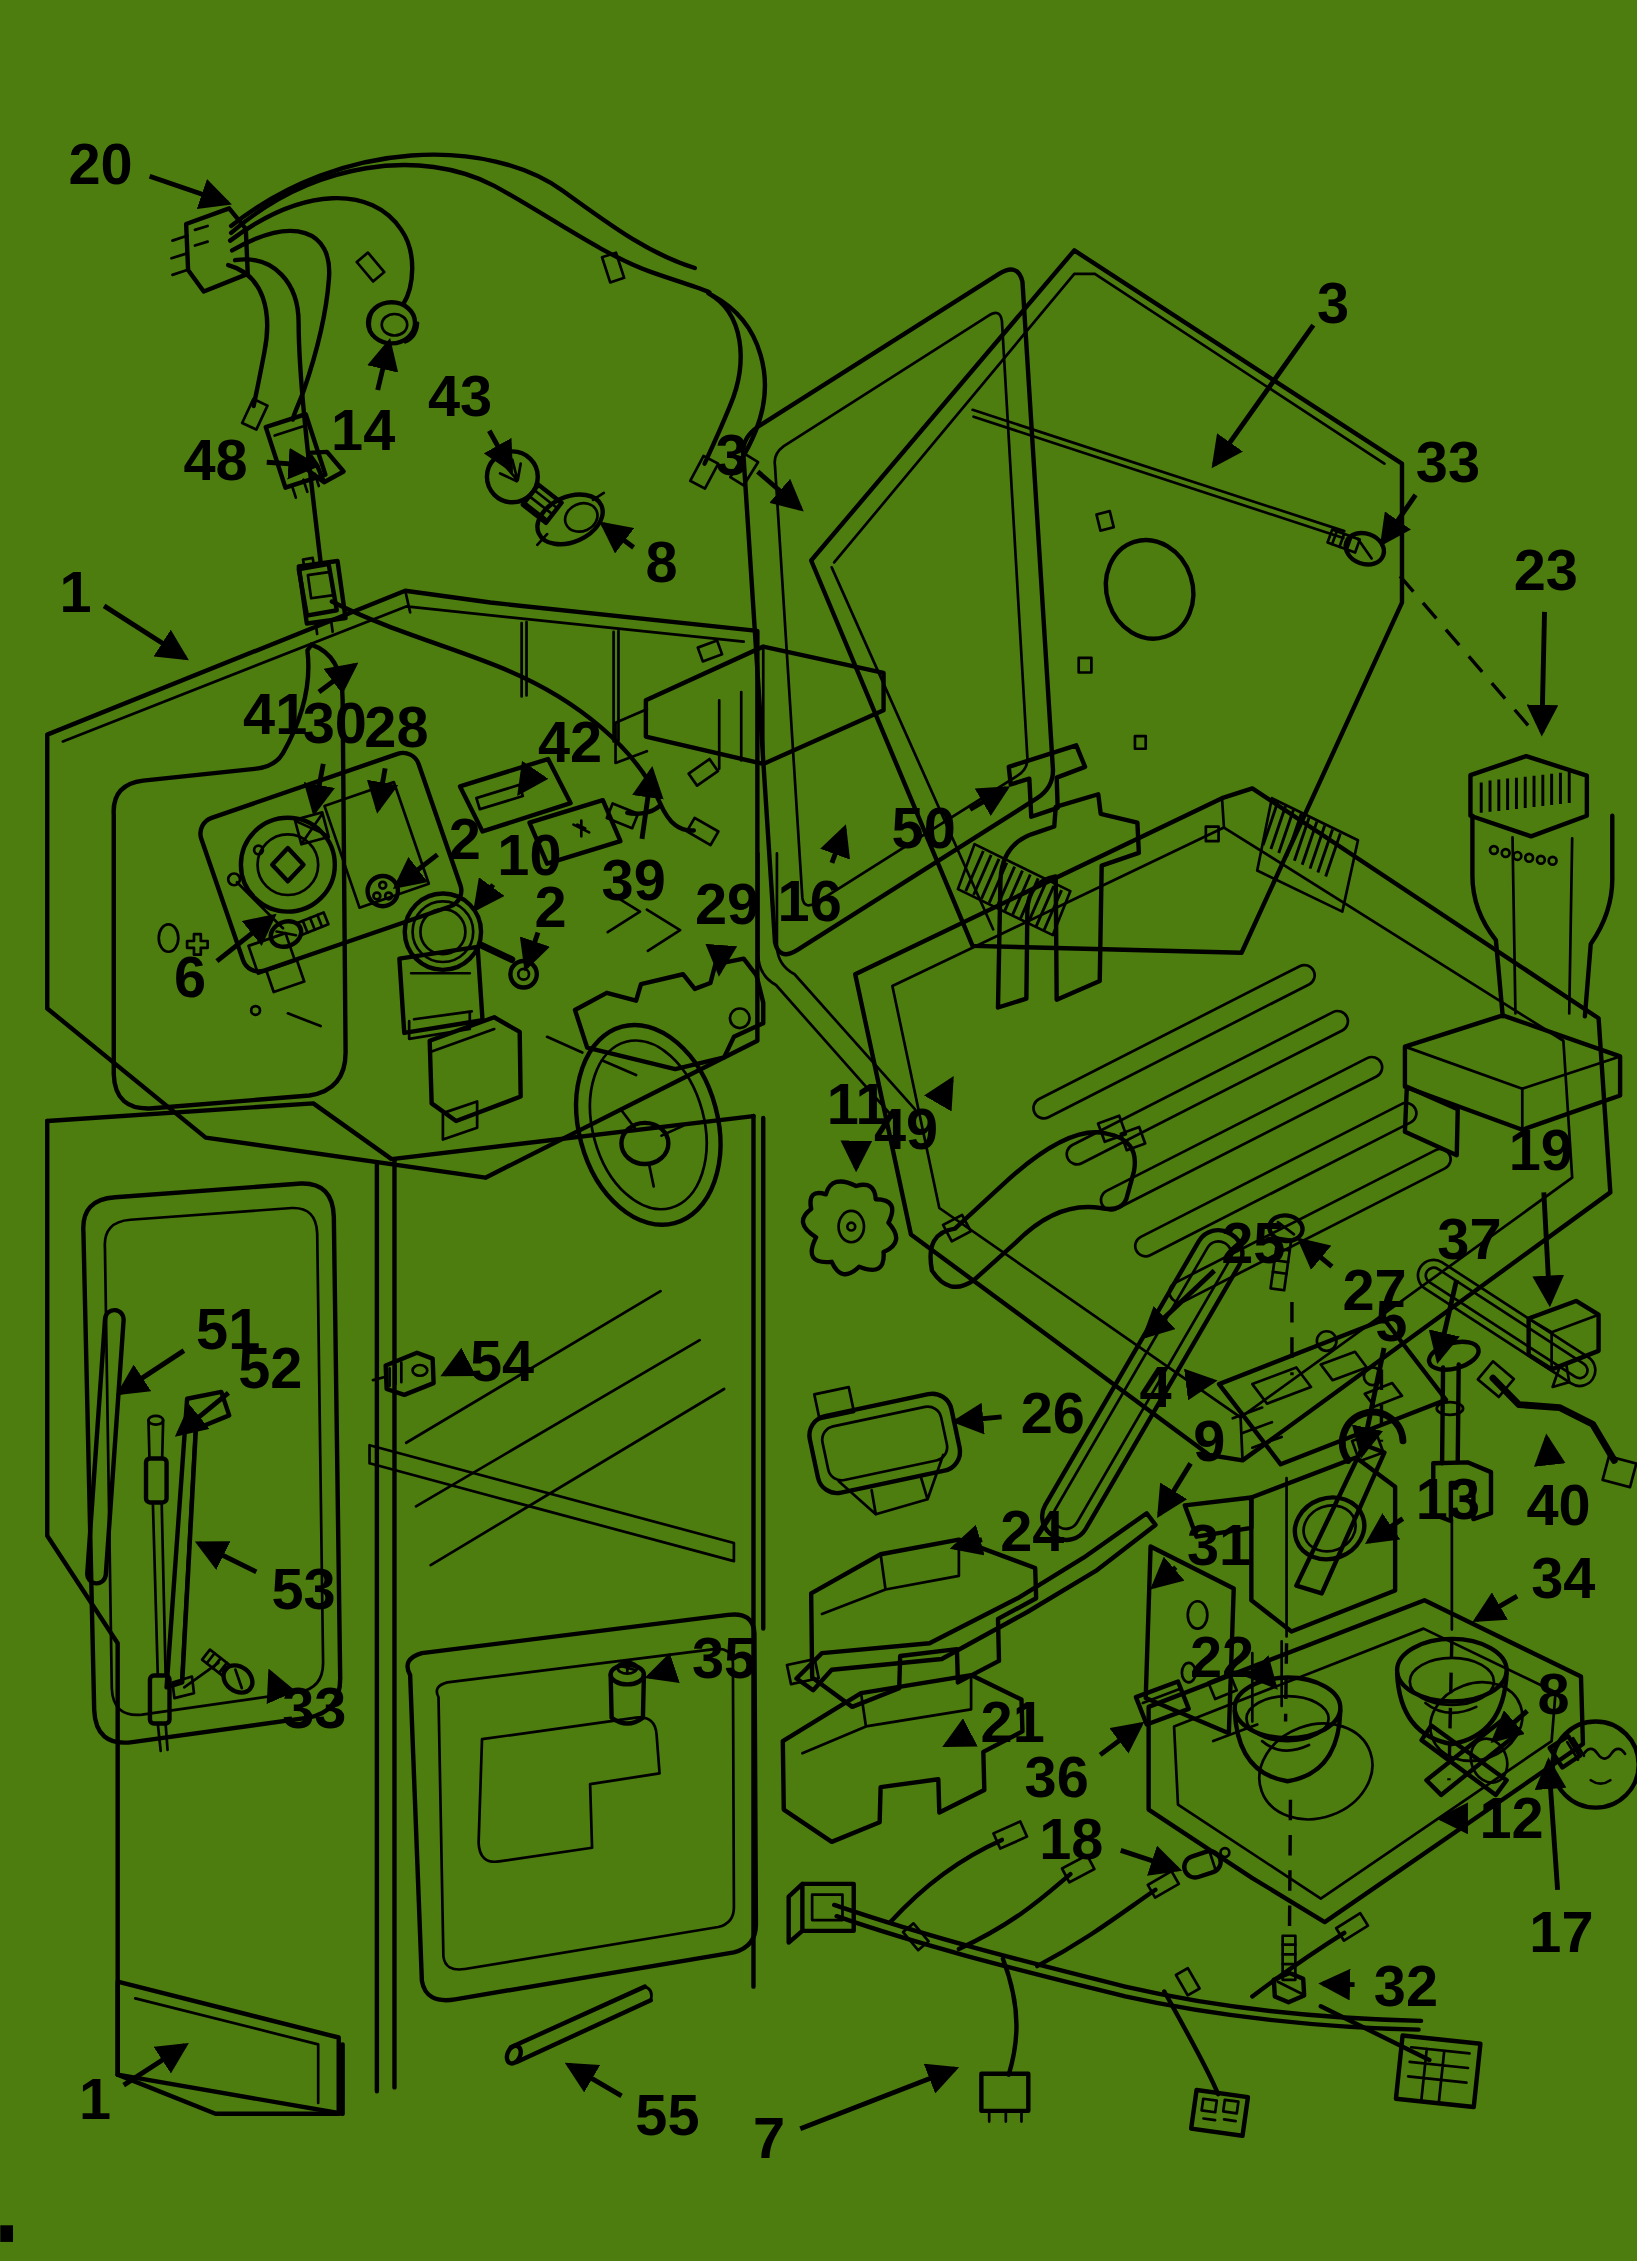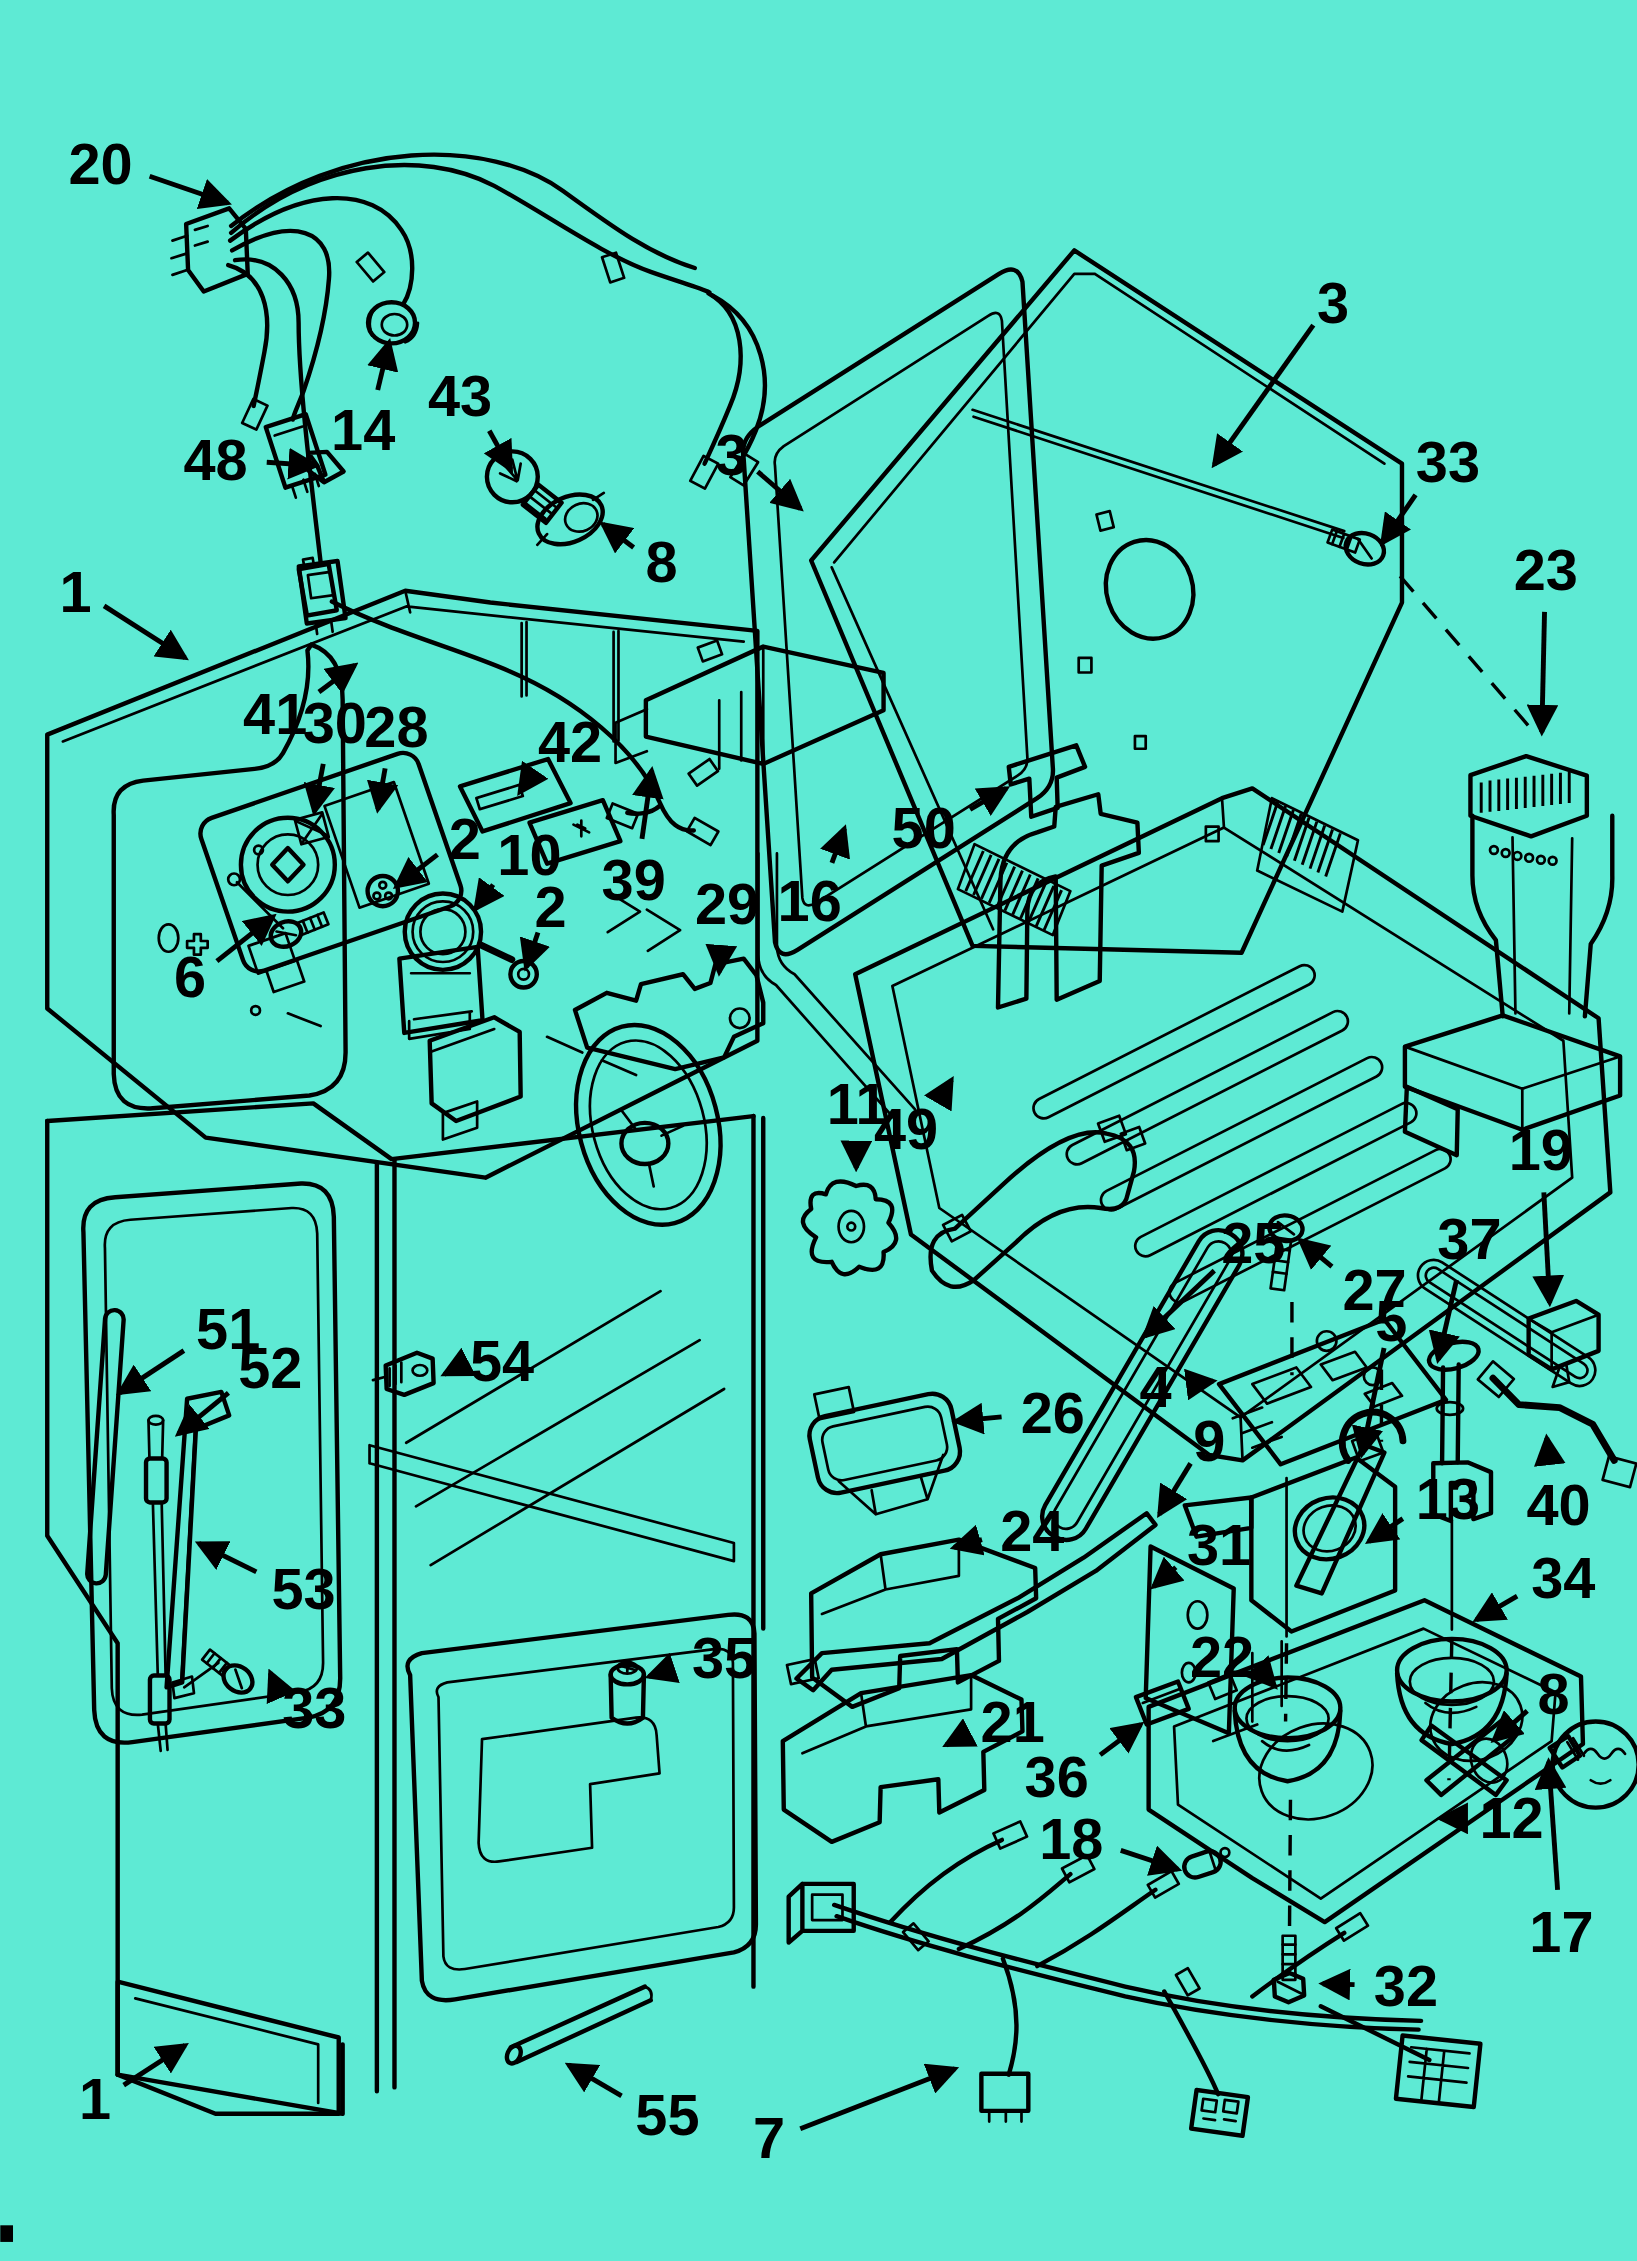--- a/index.html
+++ b/index.html
@@ -1,16 +1,16 @@
 <!DOCTYPE html>
 <html style="font-size:7.8px"><head>
 <meta charset="utf-8">
 <style>
   html,body{margin:0;padding:0;background:#ffffff;}
-  .page{position:relative;width:1638px;height:2261px;background:#5eead4;overflow:hidden;}
+  .page{position:relative;width:1638px;height:2261px;background:#4d7c0f;overflow:hidden;}
   svg{display:block;width:1638px;height:2261px;}
   .ln{fill:none;stroke:#000;stroke-width:9;stroke-linejoin:round;stroke-linecap:round;}
   .thin{fill:none;stroke:#000;stroke-width:5.5;stroke-linejoin:round;stroke-linecap:round;}
   .thick{fill:none;stroke:#000;stroke-width:14;stroke-linejoin:round;stroke-linecap:round;}
   .wire{fill:none;stroke:#000;stroke-width:9;stroke-linecap:round;}
   .hatch{fill:none;stroke:#000;stroke-width:6;}
   .dash{fill:none;stroke:#000;stroke-width:7;stroke-dasharray:42 30;}
   .callout-line{stroke:#000;stroke-width:10;fill:none;}
   .callout-text{font-family:"Liberation Sans","DejaVu Sans",sans-serif;font-weight:700;font-size:118px;fill:#000;}
 </style>

